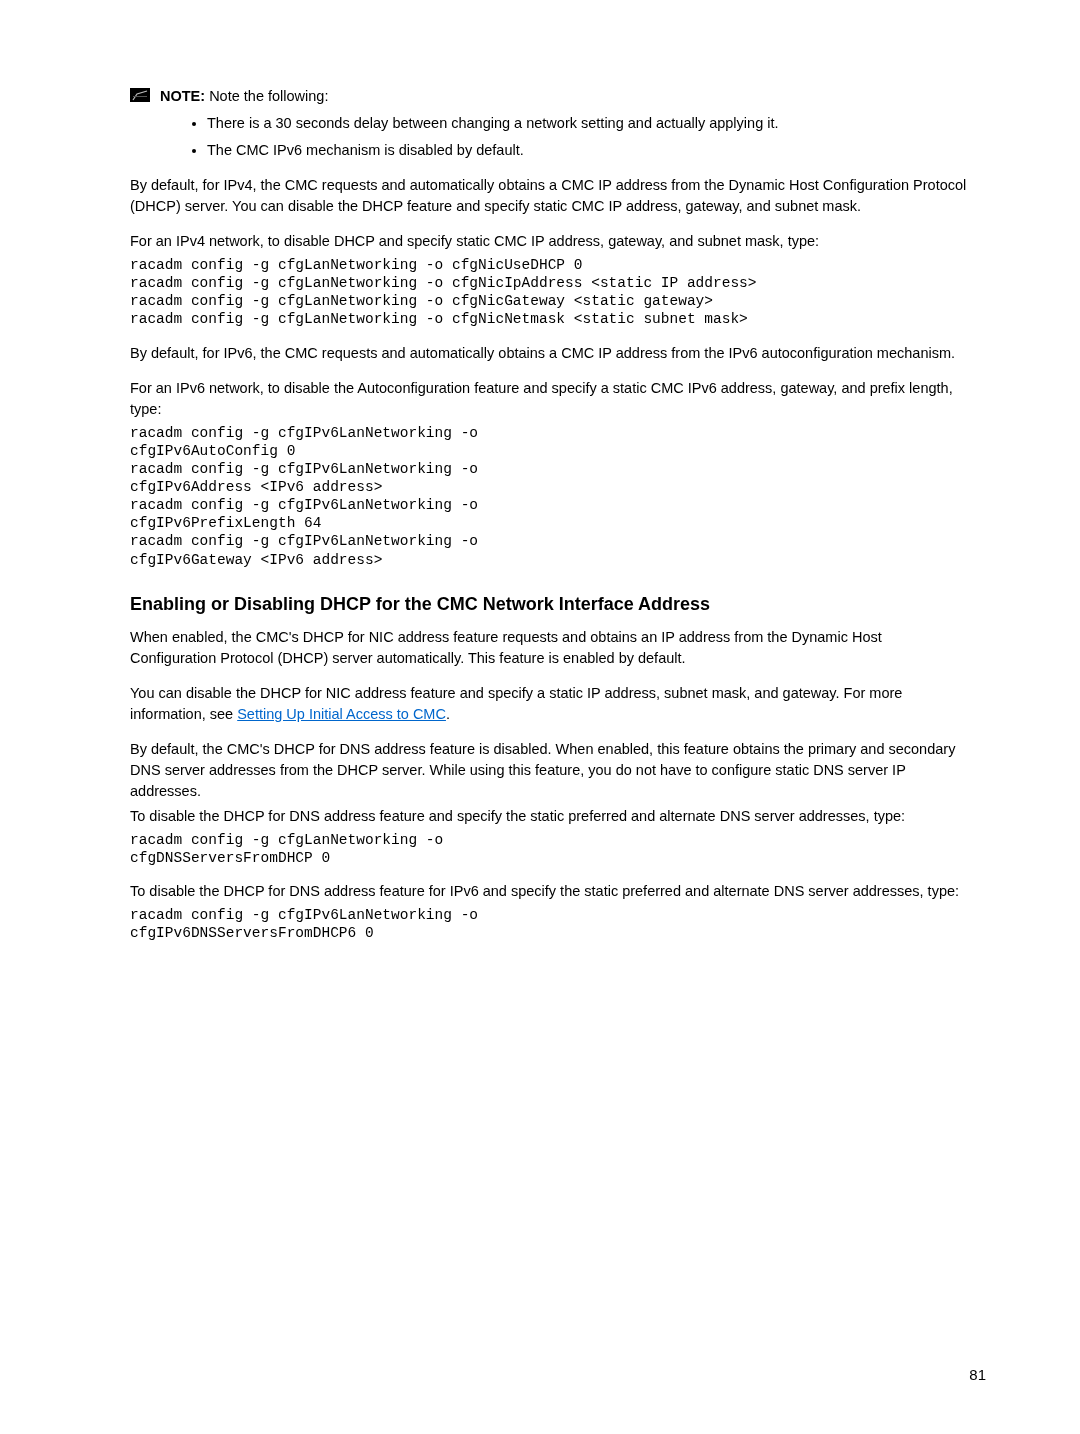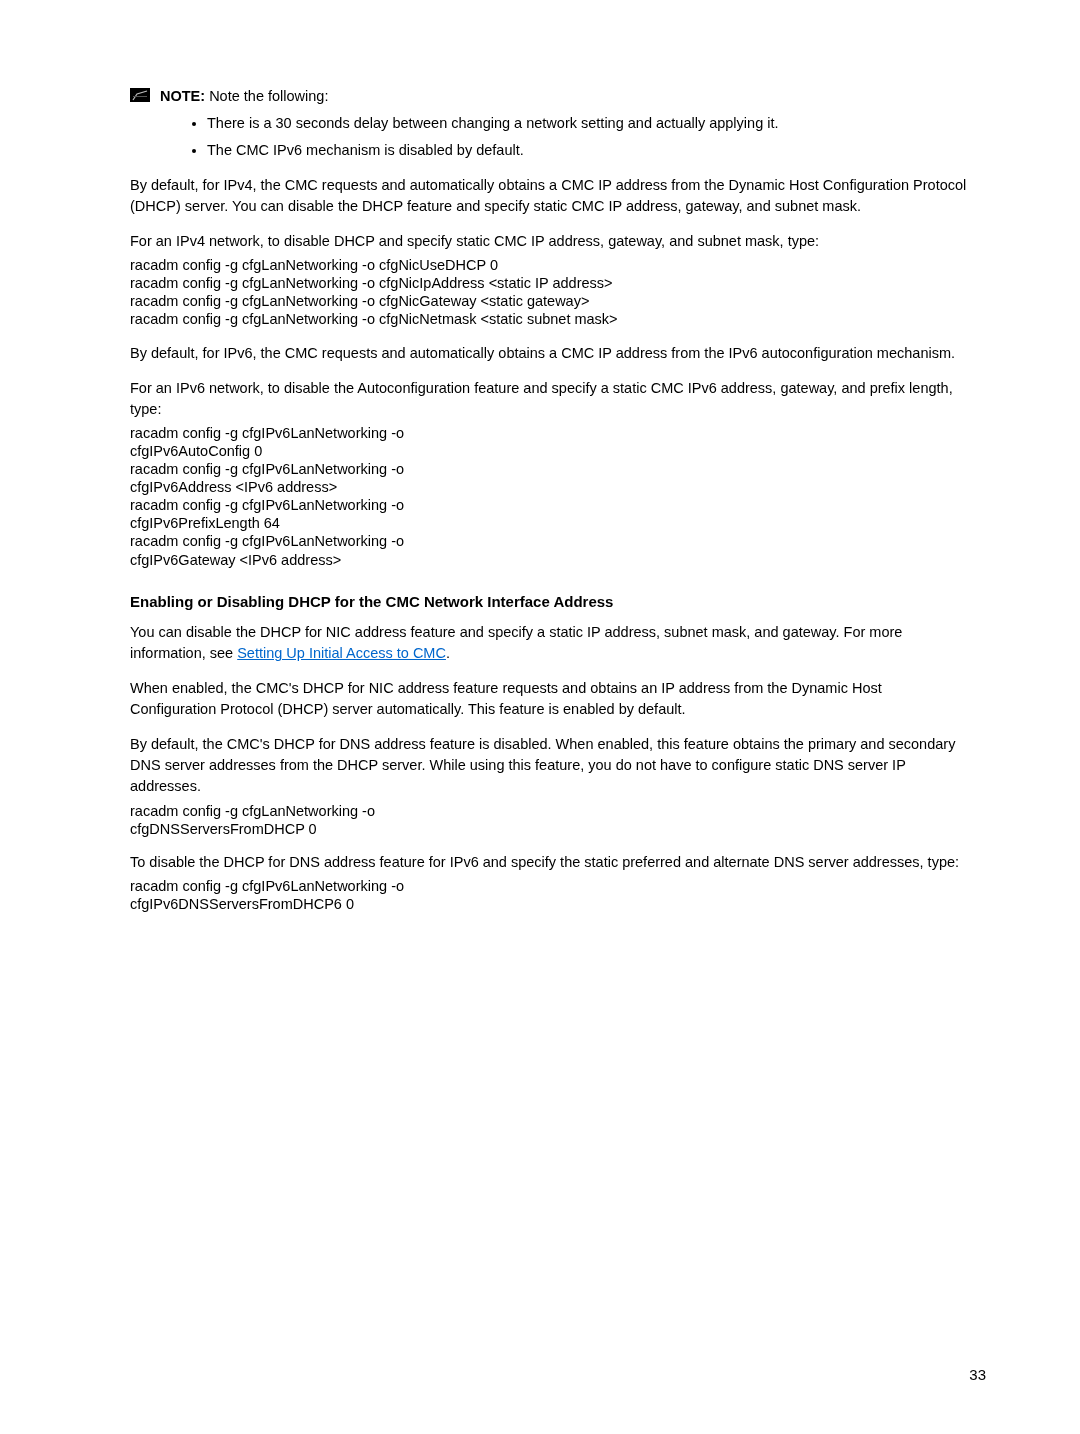--- a/index.html
+++ b/index.html
@@ -44,27 +44,27 @@
     margin: 0 0 14px 70px;
     padding: 0;
     list-style: disc;
   }
   ul.bullets li {
     margin: 6px 7px;
   }
   p { margin: 0 8px 14px 0; }
   pre {
     margin: 0 0 14px 0;
-    font-family: Liberation Sans, sans-serif;
+    font-family: Liberation Mono, monospace;
     font-size: 14.5px;
     white-space: pre;
     line-height: 1.25;
   }
   h2.section {
-    font-size: 15px;
+    font-size: 18px;
     font-weight: 700;
     margin: 22px 0 10px 0;
   }
   a.link {
     color: #0066cc;
     text-decoration: underline;
   }
   .pagenum {
     position: absolute;
     bottom: 48px;
@@ -109,26 +109,27 @@
   <pre>racadm config -g cfgIPv6LanNetworking -o
 cfgIPv6AutoConfig 0
 racadm config -g cfgIPv6LanNetworking -o
 cfgIPv6Address &lt;IPv6 address&gt;
 racadm config -g cfgIPv6LanNetworking -o
 cfgIPv6PrefixLength 64
 racadm config -g cfgIPv6LanNetworking -o
 cfgIPv6Gateway &lt;IPv6 address&gt;</pre>
 
   <h2 class="section">Enabling or Disabling DHCP for the CMC Network Interface Address</h2>
+  <p>When enabled, the CMC's DHCP for NIC address feature requests and obtains an IP address from the Dynamic Host Configuration Protocol (DHCP) server automatically. This feature is enabled by default.</p>
   <p>
     <span>You can disable the DHCP for NIC address feature and specify a static IP address, subnet mask, and gateway. For more information, see </span><a href="#" class="link">Setting Up Initial Access to CMC</a><span>.</span>
   </p>
-  <p>When enabled, the CMC's DHCP for NIC address feature requests and obtains an IP address from the Dynamic Host Configuration Protocol (DHCP) server automatically. This feature is enabled by default.</p>
 
   <p class="tight">By default, the CMC's DHCP for DNS address feature is disabled. When enabled, this feature obtains the primary and secondary DNS server addresses from the DHCP server. While using this feature, you do not have to configure static DNS server IP addresses.</p>
+  <p class="tight">To disable the DHCP for DNS address feature and specify the static preferred and alternate DNS server addresses, type:</p>
   <pre>racadm config -g cfgLanNetworking -o
 cfgDNSServersFromDHCP 0</pre>
   <p class="tight">To disable the DHCP for DNS address feature for IPv6 and specify the static preferred and alternate DNS server addresses, type:</p>
   <pre>racadm config -g cfgIPv6LanNetworking -o
 cfgIPv6DNSServersFromDHCP6 0</pre>
 
-  <div class="pagenum">33</div>
+  <div class="pagenum">81</div>
 </div>
 
 </body></html>

